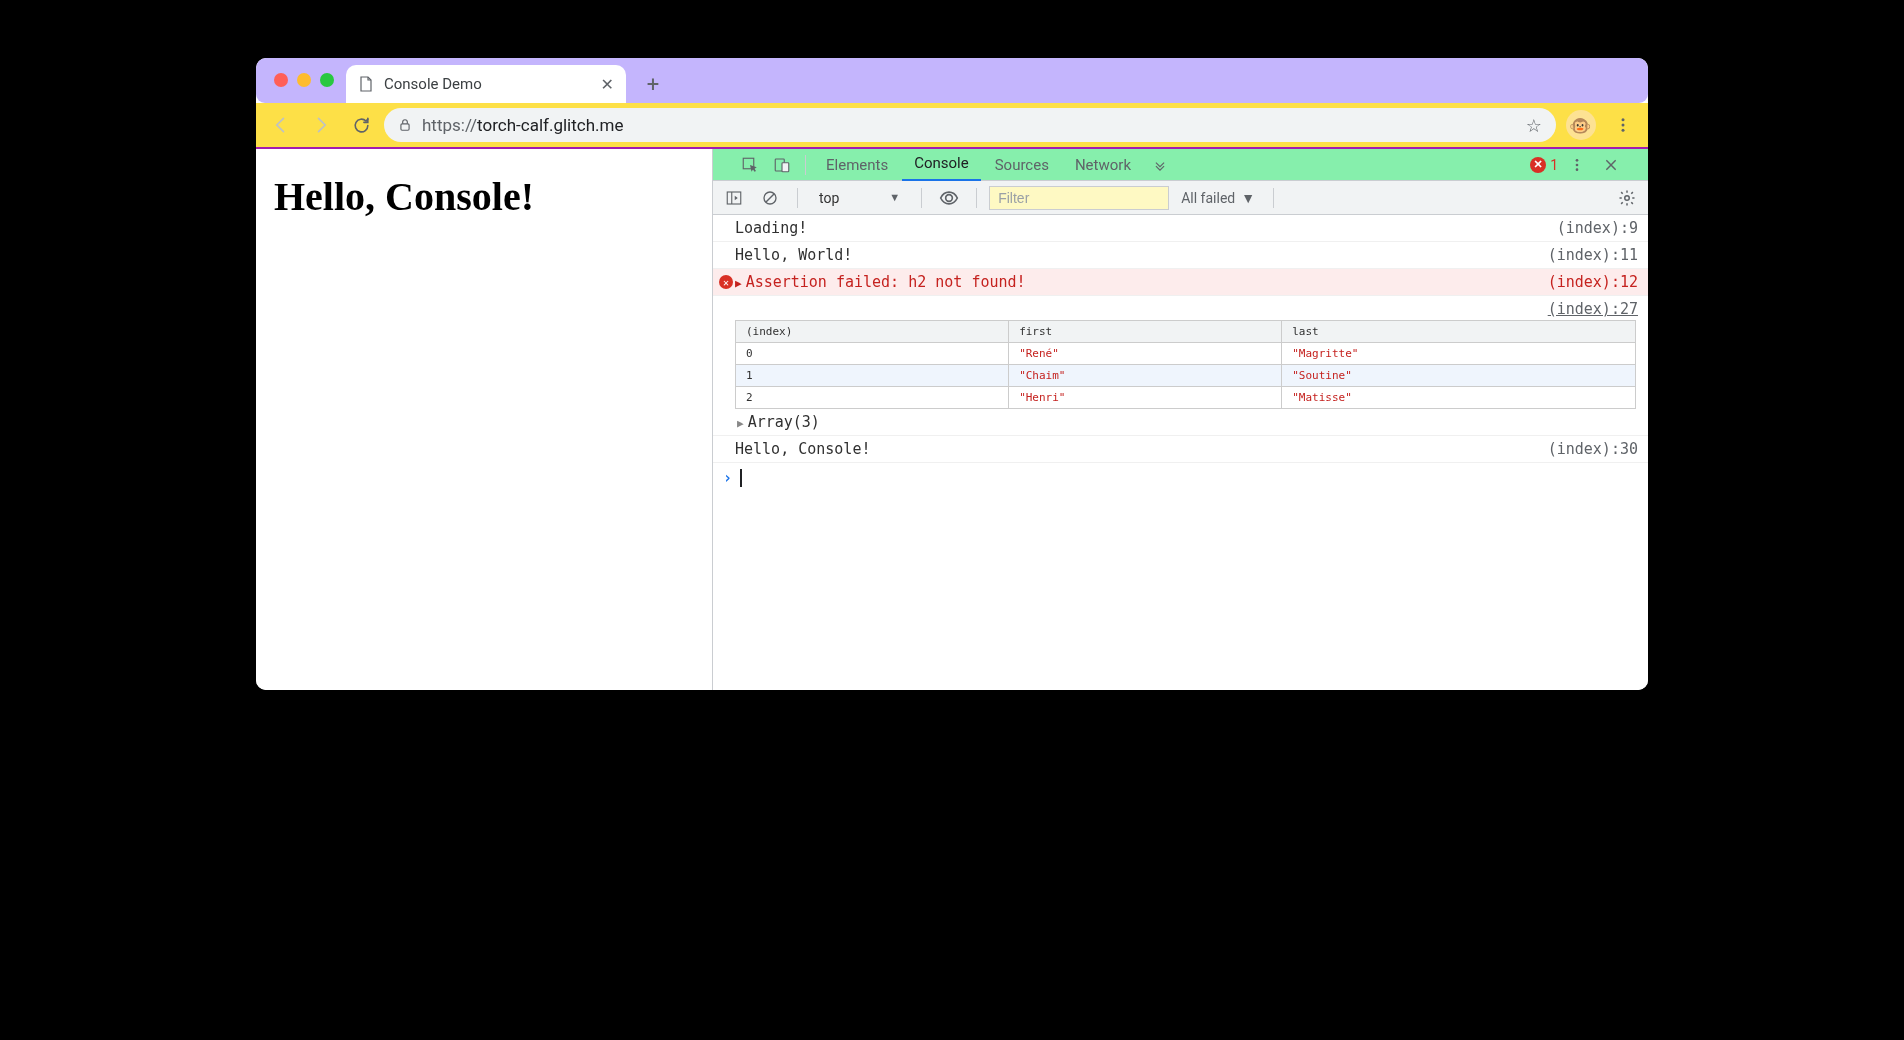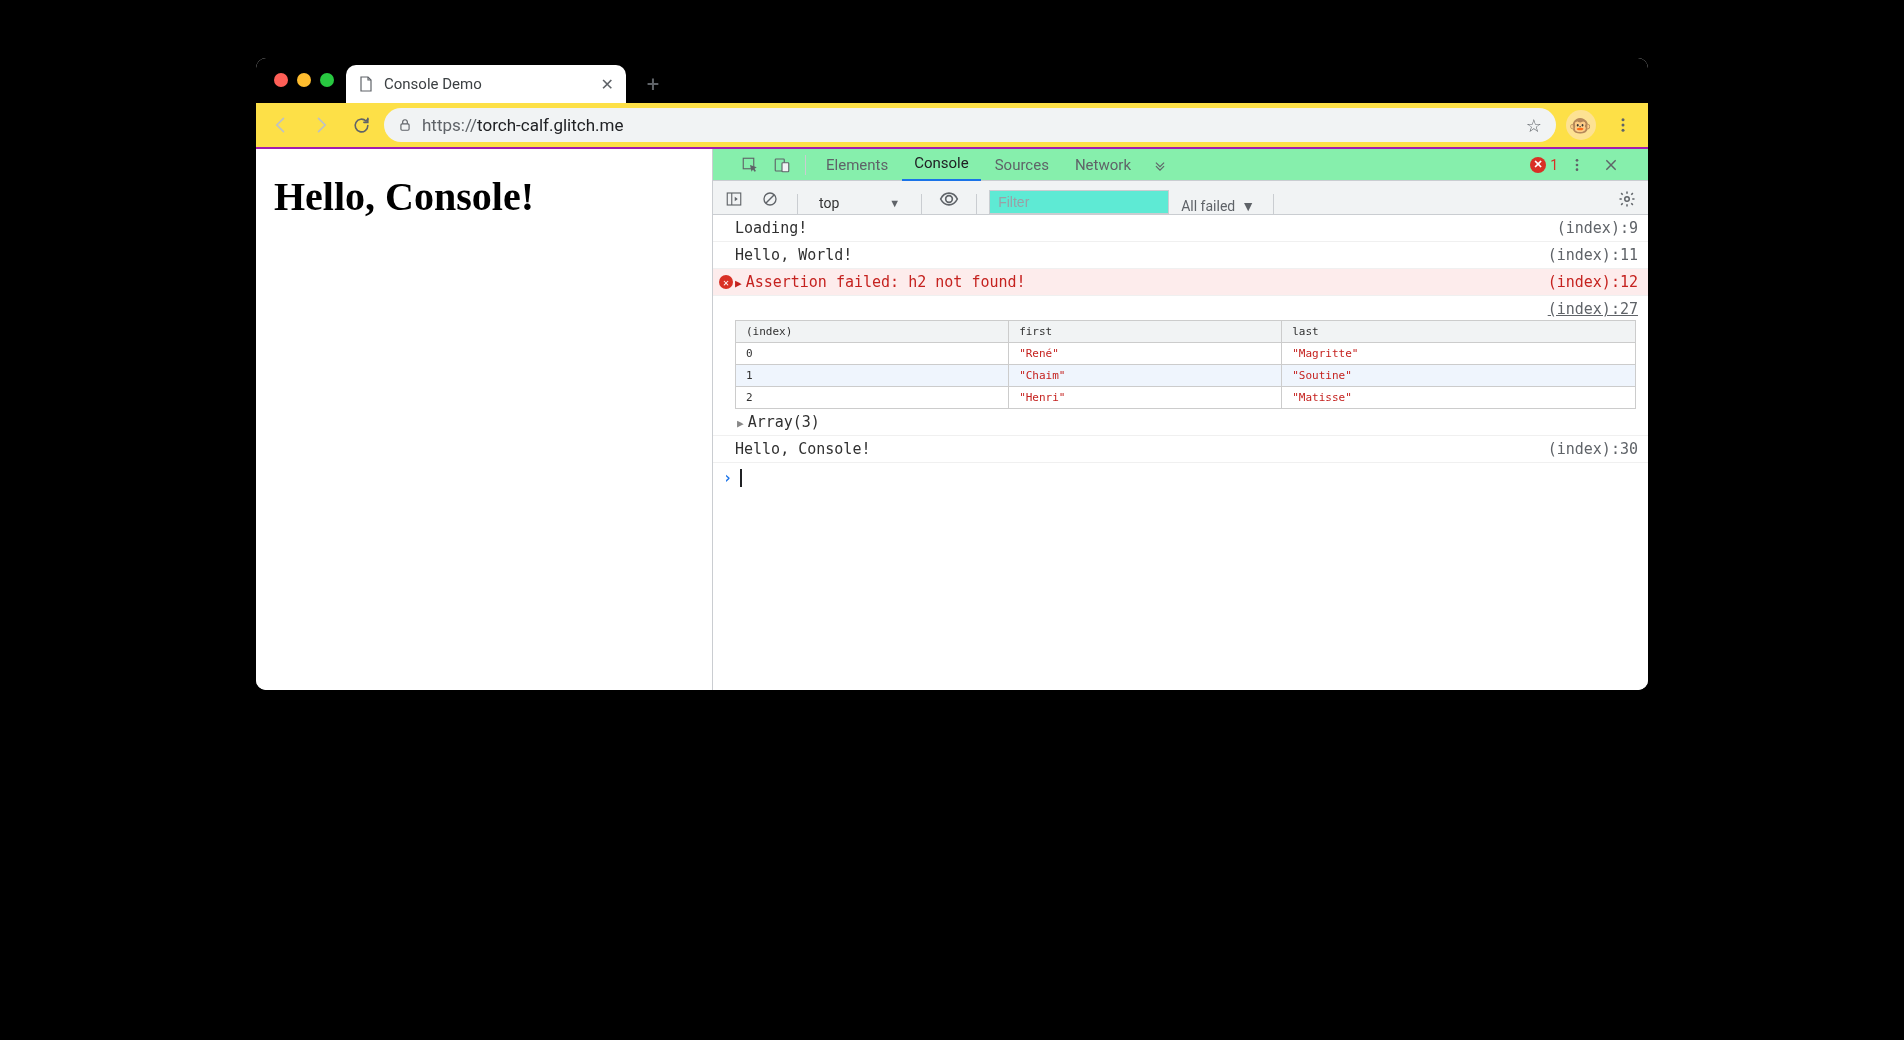--- a/index.html
+++ b/index.html
@@ -19,25 +19,26 @@
     background: #fff;
     border-radius: 10px;
     overflow: hidden;
     box-shadow: 0 20px 60px rgba(0,0,0,0.5);
     display: flex;
     flex-direction: column;
   }
   
   .tabbar {
     height: 45px;
-    background: #000000;
+    background: #c4b5fd;
     display: flex;
     align-items: flex-end;
     padding: 0 10px;
     position: relative;
+    border-radius: 9px;
   }
   .traffic {
     display: flex;
     gap: 9px;
     position: absolute;
     left: 18px;
     top: 15px;
   }
   .traffic span {
     width: 14px; height: 14px; border-radius: 50%;
@@ -185,37 +186,37 @@
     width: 16px; height: 16px; border-radius: 50%;
     background: #d93025; color: #fff;
     display: flex; align-items: center; justify-content: center;
     font-size: 11px; font-weight: bold;
   }
   
   .con-toolbar {
     height: 34px;
     border-bottom: 1px solid #cacdd1;
     display: flex;
-    align-items: flex-end;
+    align-items: center;
     padding: 0 6px;
     gap: 6px;
     background: #f1f3f4;
   }
   .ctx-select {
     display: flex; align-items: center; gap: 50px;
     padding: 2px 8px;
     border: 1px solid transparent;
     color: #333;
     font-size: 14px;
     cursor: pointer;
   }
   .ctx-select .chev { color: #5f6368; font-size: 11px; }
   .filter-input {
     border: 1px solid #cacdd1;
-    background: #5eead4;
+    background: #fef9c3;
     height: 24px;
     padding: 0 8px;
     font-size: 14px;
     width: 180px;
     color: #333;
   }
   .filter-input::placeholder { color: #9aa0a6; }
   .levels {
     display: flex; align-items: center; gap: 6px;
     color: #5f6368; font-size: 14px;

